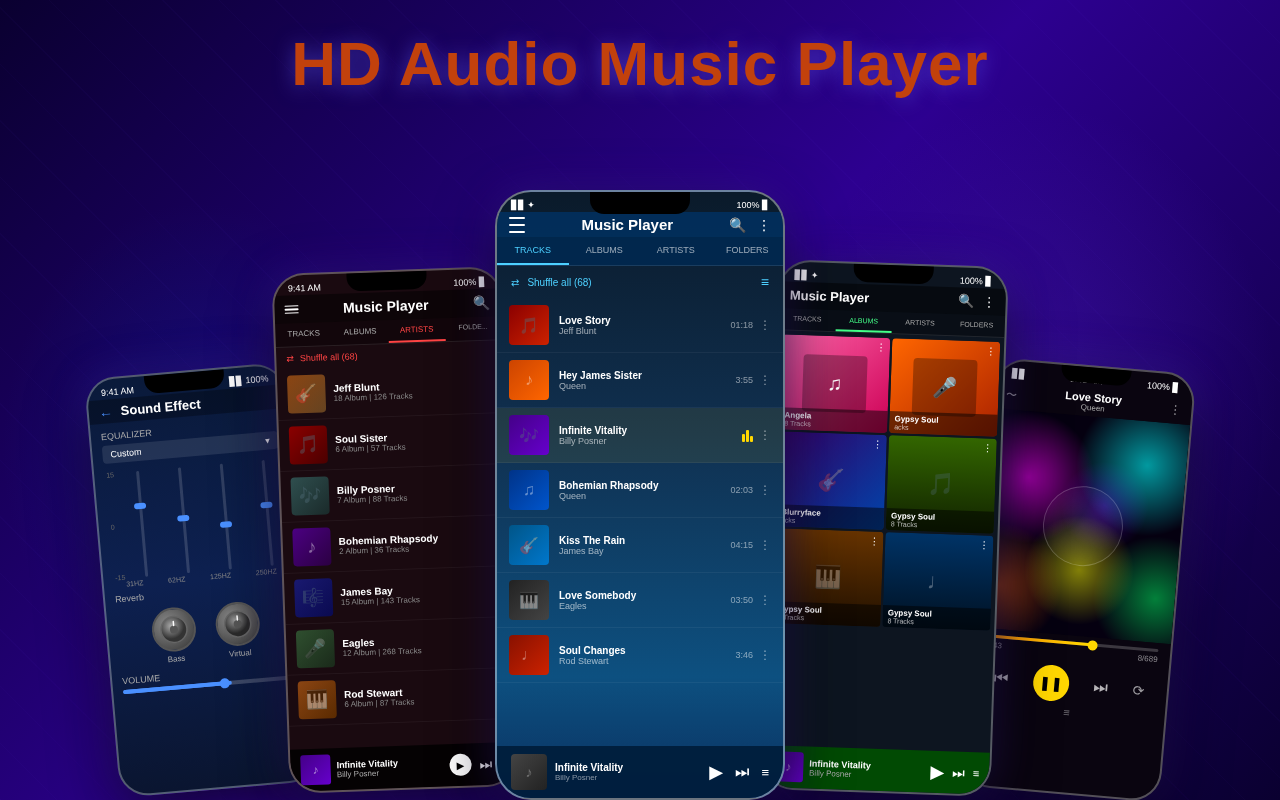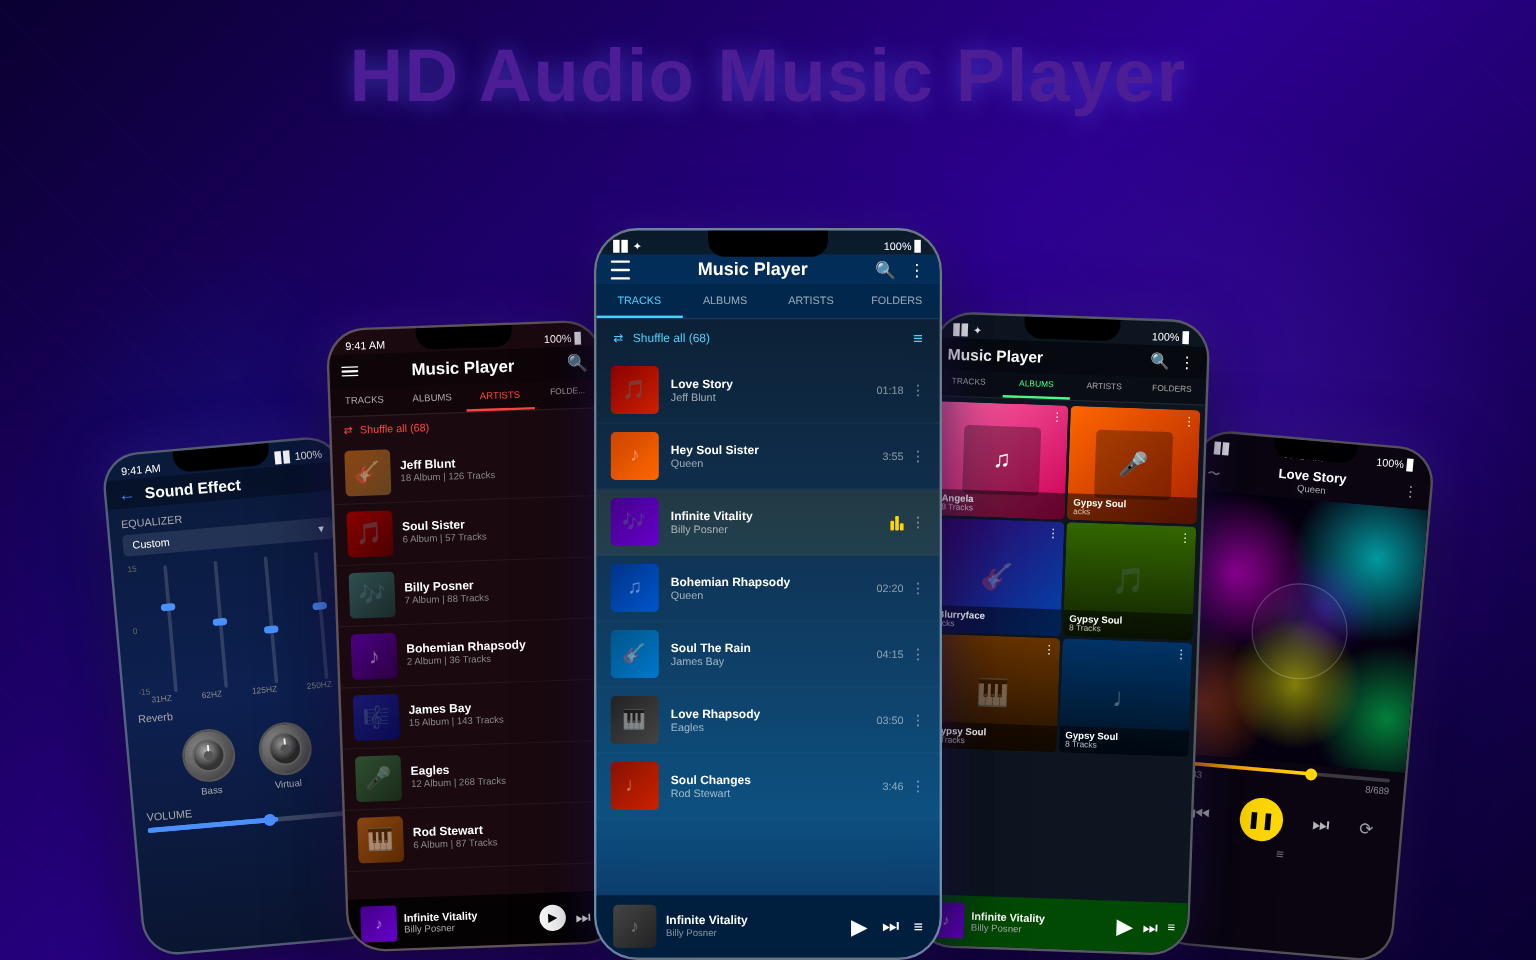--- a/index.html
+++ b/index.html
@@ -26,21 +26,21 @@
     .title-section {
       text-align: center;
       padding: 28px 0 15px 0;
       position: relative;
       z-index: 10;
     }
 
     .main-title {
       font-size: 62px;
       font-weight: 900;
-      color: #4c1d95;
+      color: #c2410c;
       text-shadow: 0 2px 20px rgba(100,100,255,0.5);
       letter-spacing: 1px;
     }
 
     .phones-container {
       display: flex;
       justify-content: center;
       align-items: flex-end;
       position: absolute;
       bottom: 0;
@@ -1019,21 +1019,21 @@
         </div>
         <span class="track-duration">01:18</span>
         <span class="track-more">⋮</span>
       </div>
 
       <div class="track-item">
         <div class="track-thumb thumb-hey">
             <div style="width:100%;height:100%;display:flex;align-items:center;justify-content:center;color:rgba(255,255,255,0.4);font-size:16px;">♪</div>
           </div>
         <div class="track-info">
-          <div class="track-title">Hey Soul Sister</div>
+          <div class="track-title">Hey James Sister</div>
           <div class="track-artist">Queen</div>
         </div>
         <span class="track-duration">3:55</span>
         <span class="track-more">⋮</span>
       </div>
 
       <div class="track-item" style="background:rgba(255,200,0,0.08);">
         <div class="track-thumb thumb-infinite">
             <div style="width:100%;height:100%;display:flex;align-items:center;justify-content:center;color:rgba(255,255,255,0.4);font-size:16px;">🎶</div>
           </div>
@@ -1050,42 +1050,42 @@
       </div>
 
       <div class="track-item">
         <div class="track-thumb thumb-bohemian2">
             <div style="width:100%;height:100%;display:flex;align-items:center;justify-content:center;color:rgba(255,255,255,0.4);font-size:16px;">♫</div>
           </div>
         <div class="track-info">
           <div class="track-title">Bohemian Rhapsody</div>
           <div class="track-artist">Queen</div>
         </div>
-        <span class="track-duration">02:20</span>
+        <span class="track-duration">02:03</span>
         <span class="track-more">⋮</span>
       </div>
 
       <div class="track-item">
         <div class="track-thumb thumb-kiss">
             <div style="width:100%;height:100%;display:flex;align-items:center;justify-content:center;color:rgba(255,255,255,0.4);font-size:16px;">🎸</div>
           </div>
         <div class="track-info">
-          <div class="track-title">Soul The Rain</div>
+          <div class="track-title">Kiss The Rain</div>
           <div class="track-artist">James Bay</div>
         </div>
         <span class="track-duration">04:15</span>
         <span class="track-more">⋮</span>
       </div>
 
       <div class="track-item">
         <div class="track-thumb thumb-love2">
             <div style="width:100%;height:100%;display:flex;align-items:center;justify-content:center;color:rgba(255,255,255,0.4);font-size:16px;">🎹</div>
           </div>
         <div class="track-info">
-          <div class="track-title">Love Rhapsody</div>
+          <div class="track-title">Love Somebody</div>
           <div class="track-artist">Eagles</div>
         </div>
         <span class="track-duration">03:50</span>
         <span class="track-more">⋮</span>
       </div>
 
       <div class="track-item">
         <div class="track-thumb thumb-night">
             <div style="width:100%;height:100%;display:flex;align-items:center;justify-content:center;color:rgba(255,255,255,0.4);font-size:16px;">♩</div>
           </div>

